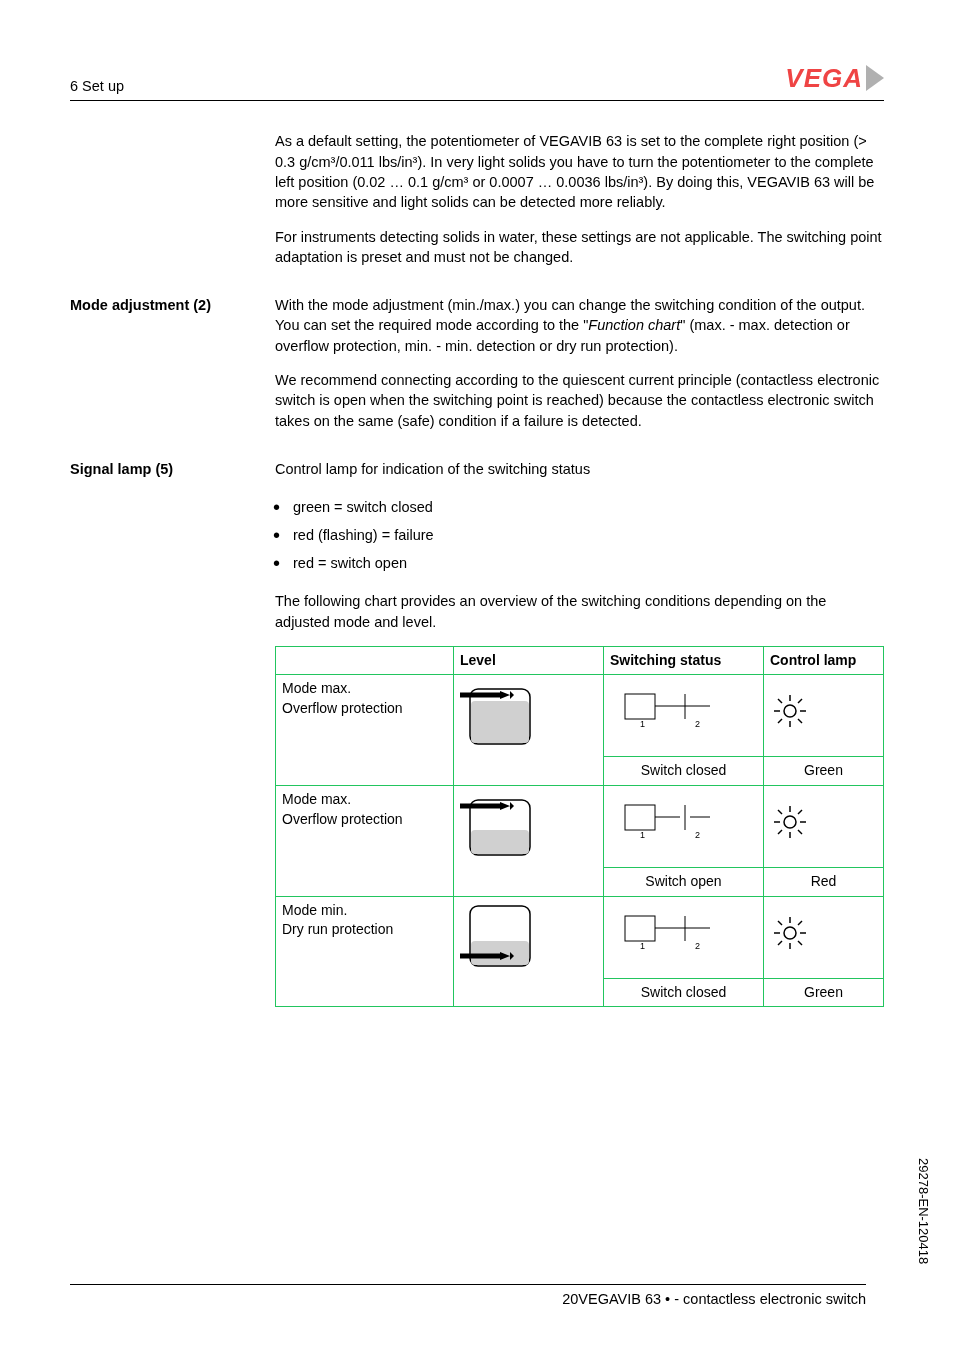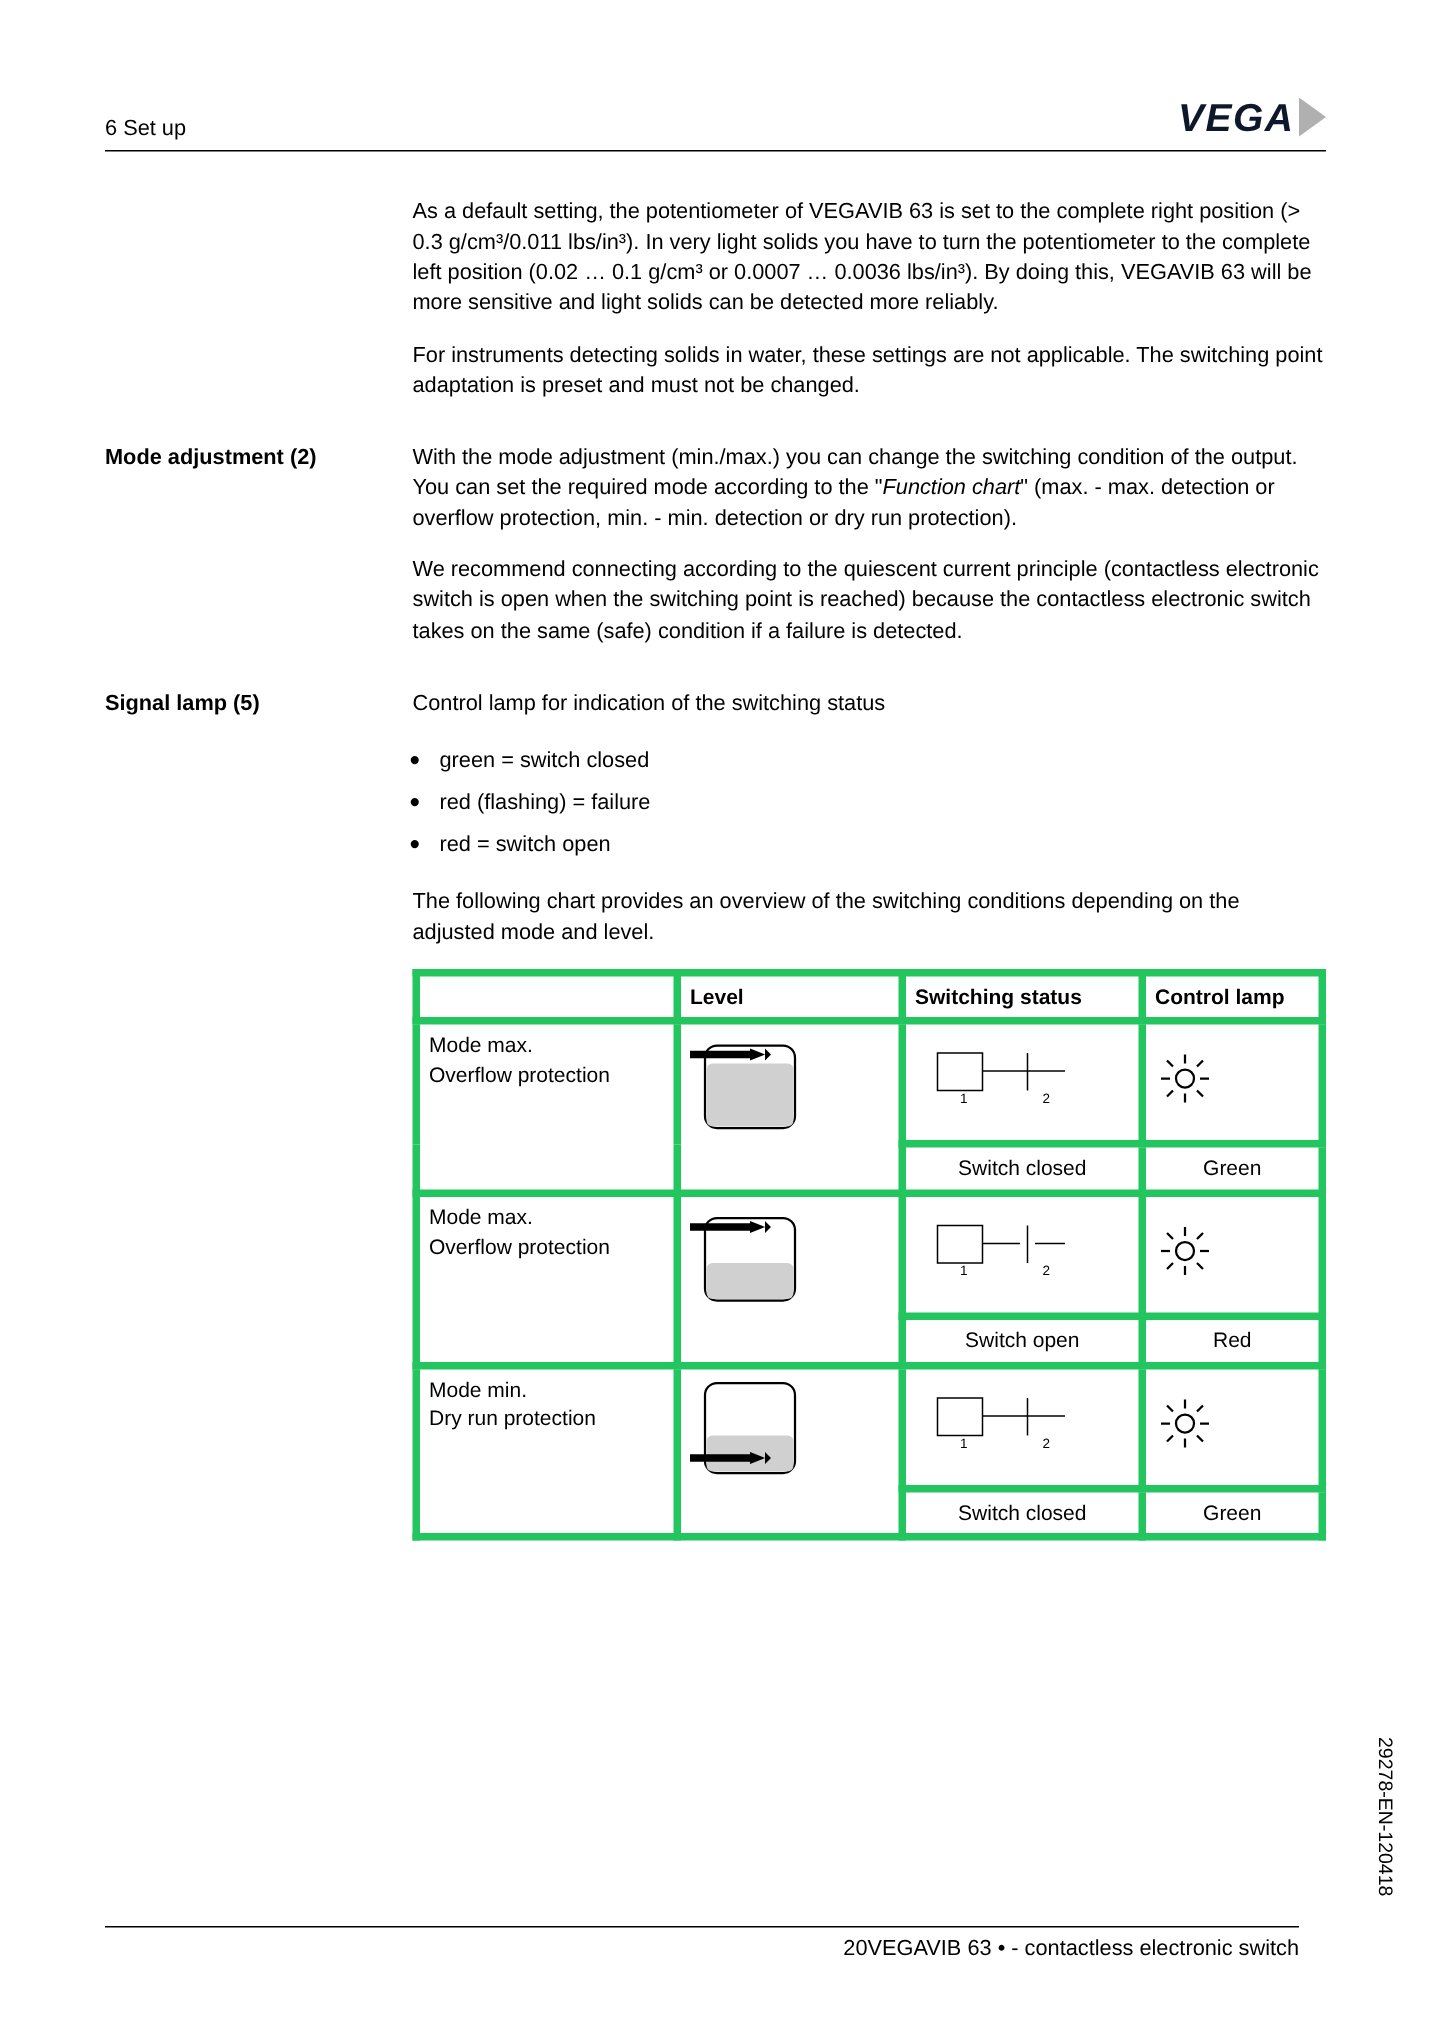--- a/index.html
+++ b/index.html
@@ -26,21 +26,21 @@
     padding-bottom: 4px;
     margin-bottom: 30px;
   }
   .header-left { font-size: 14.5px; }
   .logo { display: flex; align-items: center; }
   .logo-text {
     font-style: italic;
     font-weight: bold;
     font-size: 26px;
     letter-spacing: 1px;
-    color: #0f172a;
+    color: #ef4444;
   }
   .logo-tri {
     width: 0; height: 0;
     border-top: 13px solid transparent;
     border-bottom: 13px solid transparent;
     border-left: 18px solid #b0b0b0;
     margin-left: 3px;
   }
   .content-row {
     display: flex;
@@ -61,21 +61,21 @@
     font-weight: bold;
     font-size: 18px;
     margin-bottom: 10px;
   }
   table.func {
     border-collapse: collapse;
     width: 100%;
     font-size: 14px;
   }
   table.func th, table.func td {
-    border: 5px solid #22c55e;
+    border: 1px solid #22c55e;
     padding: 4px 6px;
     vertical-align: top;
     text-align: left;
   }
   table.func th { font-weight: bold; }
   .level-cell { text-align: center; position: relative; height: 82px; width: 150px;}
   .tank-svg { width: 100px; height: 70px; }
   .switch-cell { text-align: center; height: 82px; width:160px;}
   .lamp-cell { text-align: center; height: 82px; width:120px;}
   .subrow td { height: 26px; padding: 3px 6px;}

